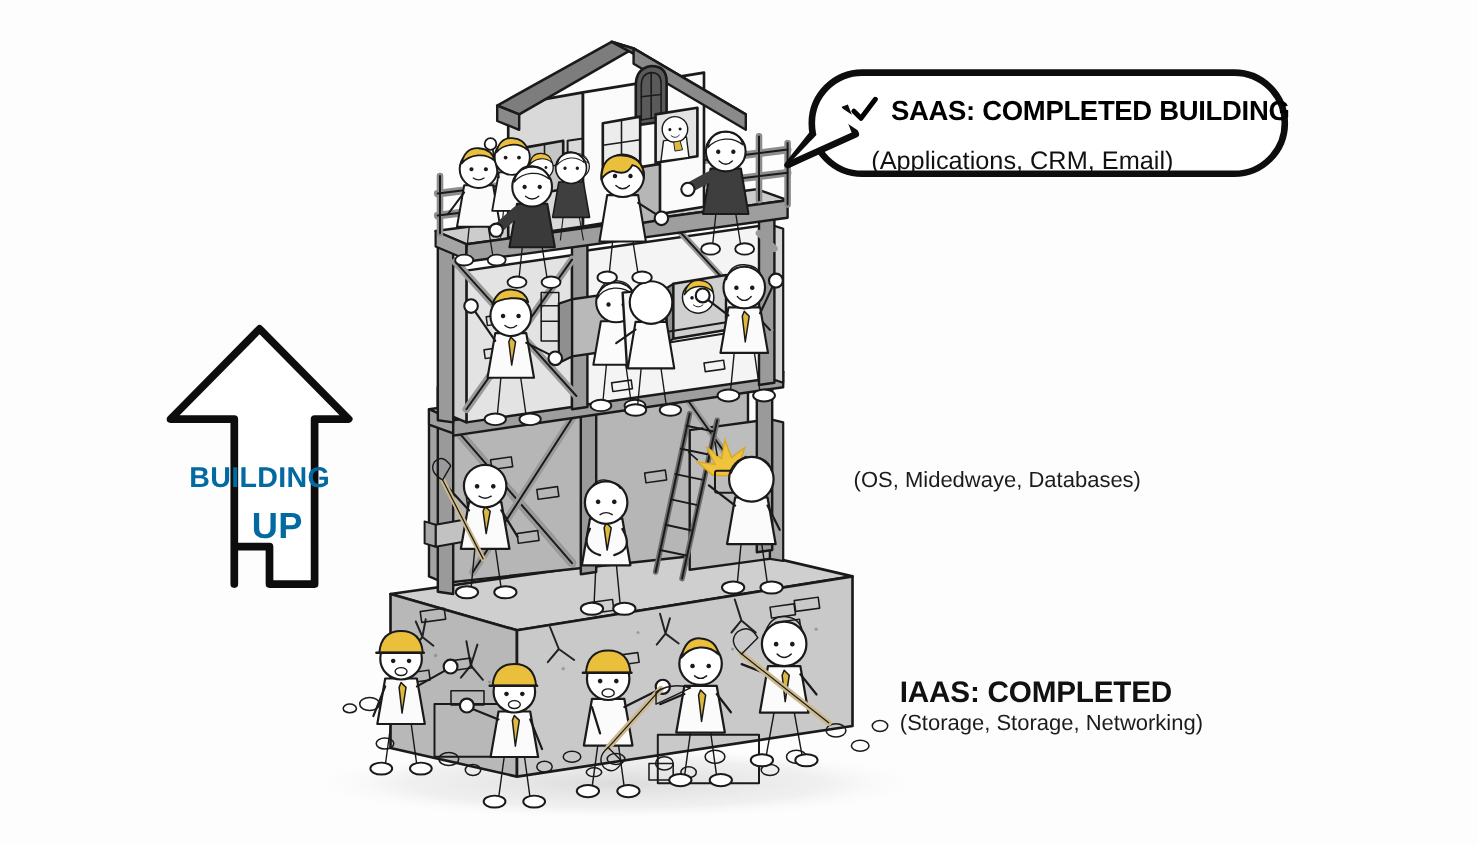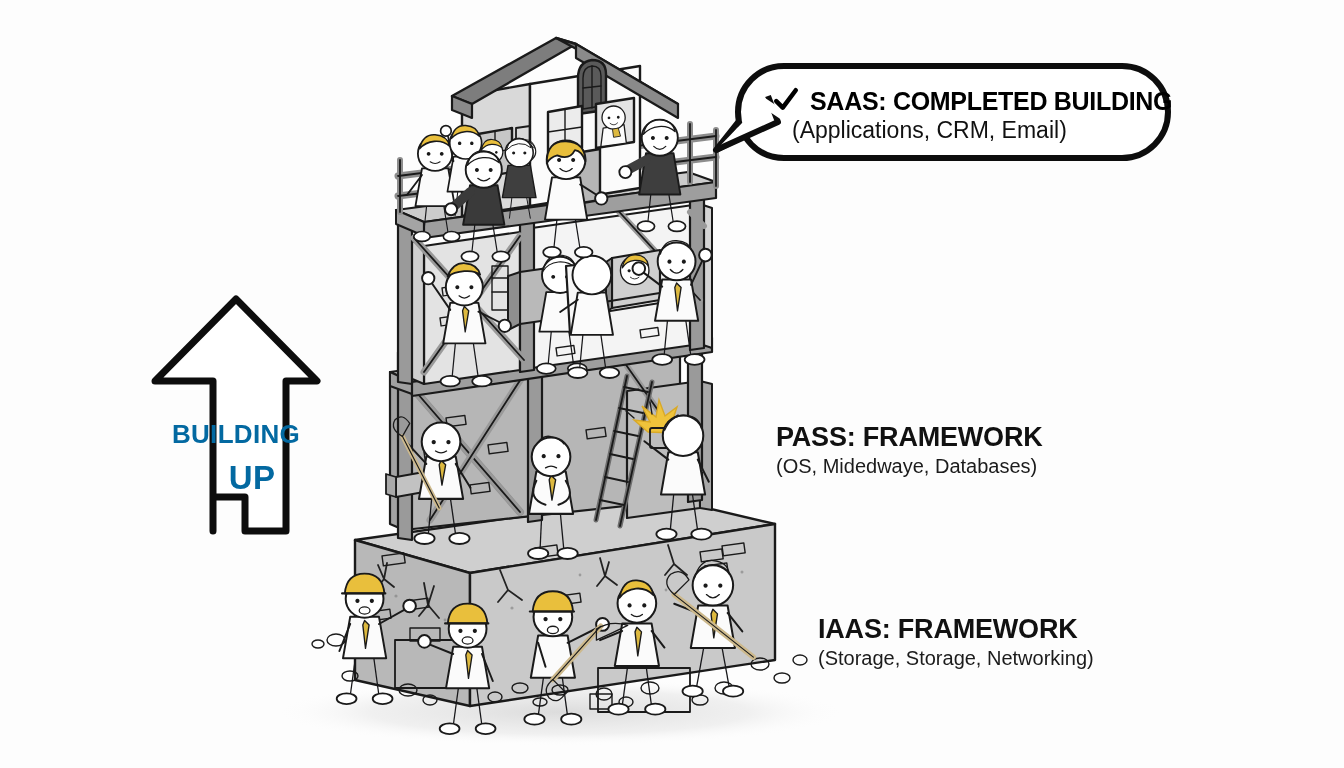--- a/index.html
+++ b/index.html
@@ -34,21 +34,21 @@
 
   
   #bubble-text { position:absolute; left:773px; top:88px; width:400px; }
   #bubble-text .row { display:flex; align-items:flex-start; gap:11px; }
   #bubble-title {
     font-weight:bold; font-size:25px; color:#000; white-space:nowrap;
     letter-spacing:-0.3px; line-height:1.05;
   }
   #bubble-sub {
     font-size:23px; color:#111; white-space:nowrap; line-height:1.1;
-    margin-top:4px; margin-left:19px;
+    margin-top:20px; margin-left:19px;
   }
   .check { width:26px; height:26px; flex:0 0 auto; margin-top:-1px; }
 
   
   #arrow-text {
     position:absolute; left:152px; top:419px; width:168px;
     text-align:center; color:#0369a1;
   }
   #arrow-text .l1 { font-weight:bold; font-size:26px; letter-spacing:0.3px; }
   #arrow-text .l2 { font-weight:bold; font-size:33px; letter-spacing:0.3px; margin-top:9px; margin-left:32px; }
@@ -646,26 +646,25 @@
     <div class="row">
       <svg class="check" viewBox="0 0 24 24">
         <path d="M3 13 L9 19 L21 3" fill="none" stroke="#000" stroke-width="4.2" stroke-linecap="round" stroke-linejoin="round"></path>
       </svg>
       <div id="bubble-title">SAAS: COMPLETED BUILDING</div>
     </div>
     <div id="bubble-sub">(Applications, CRM, Email)</div>
   </div>
 
   <div class="label-block" id="paas-label">
-    <div class="label-title">PASS: FRAMEWORK</div>
     <div class="label-sub">(OS, Midedwaye, Databases)</div>
   </div>
 
   <div class="label-block" id="iaas-label">
-    <div class="label-title">IAAS: FRAMEWORK</div>
+    <div class="label-title">IAAS: COMPLETED</div>
     <div class="label-sub">(Storage, Storage, Networking)</div>
   </div>
 
   <div id="arrow-text">
     <div class="l1">BUILDING</div>
     <div class="l2">UP</div>
   </div>
 
 </div>
 

